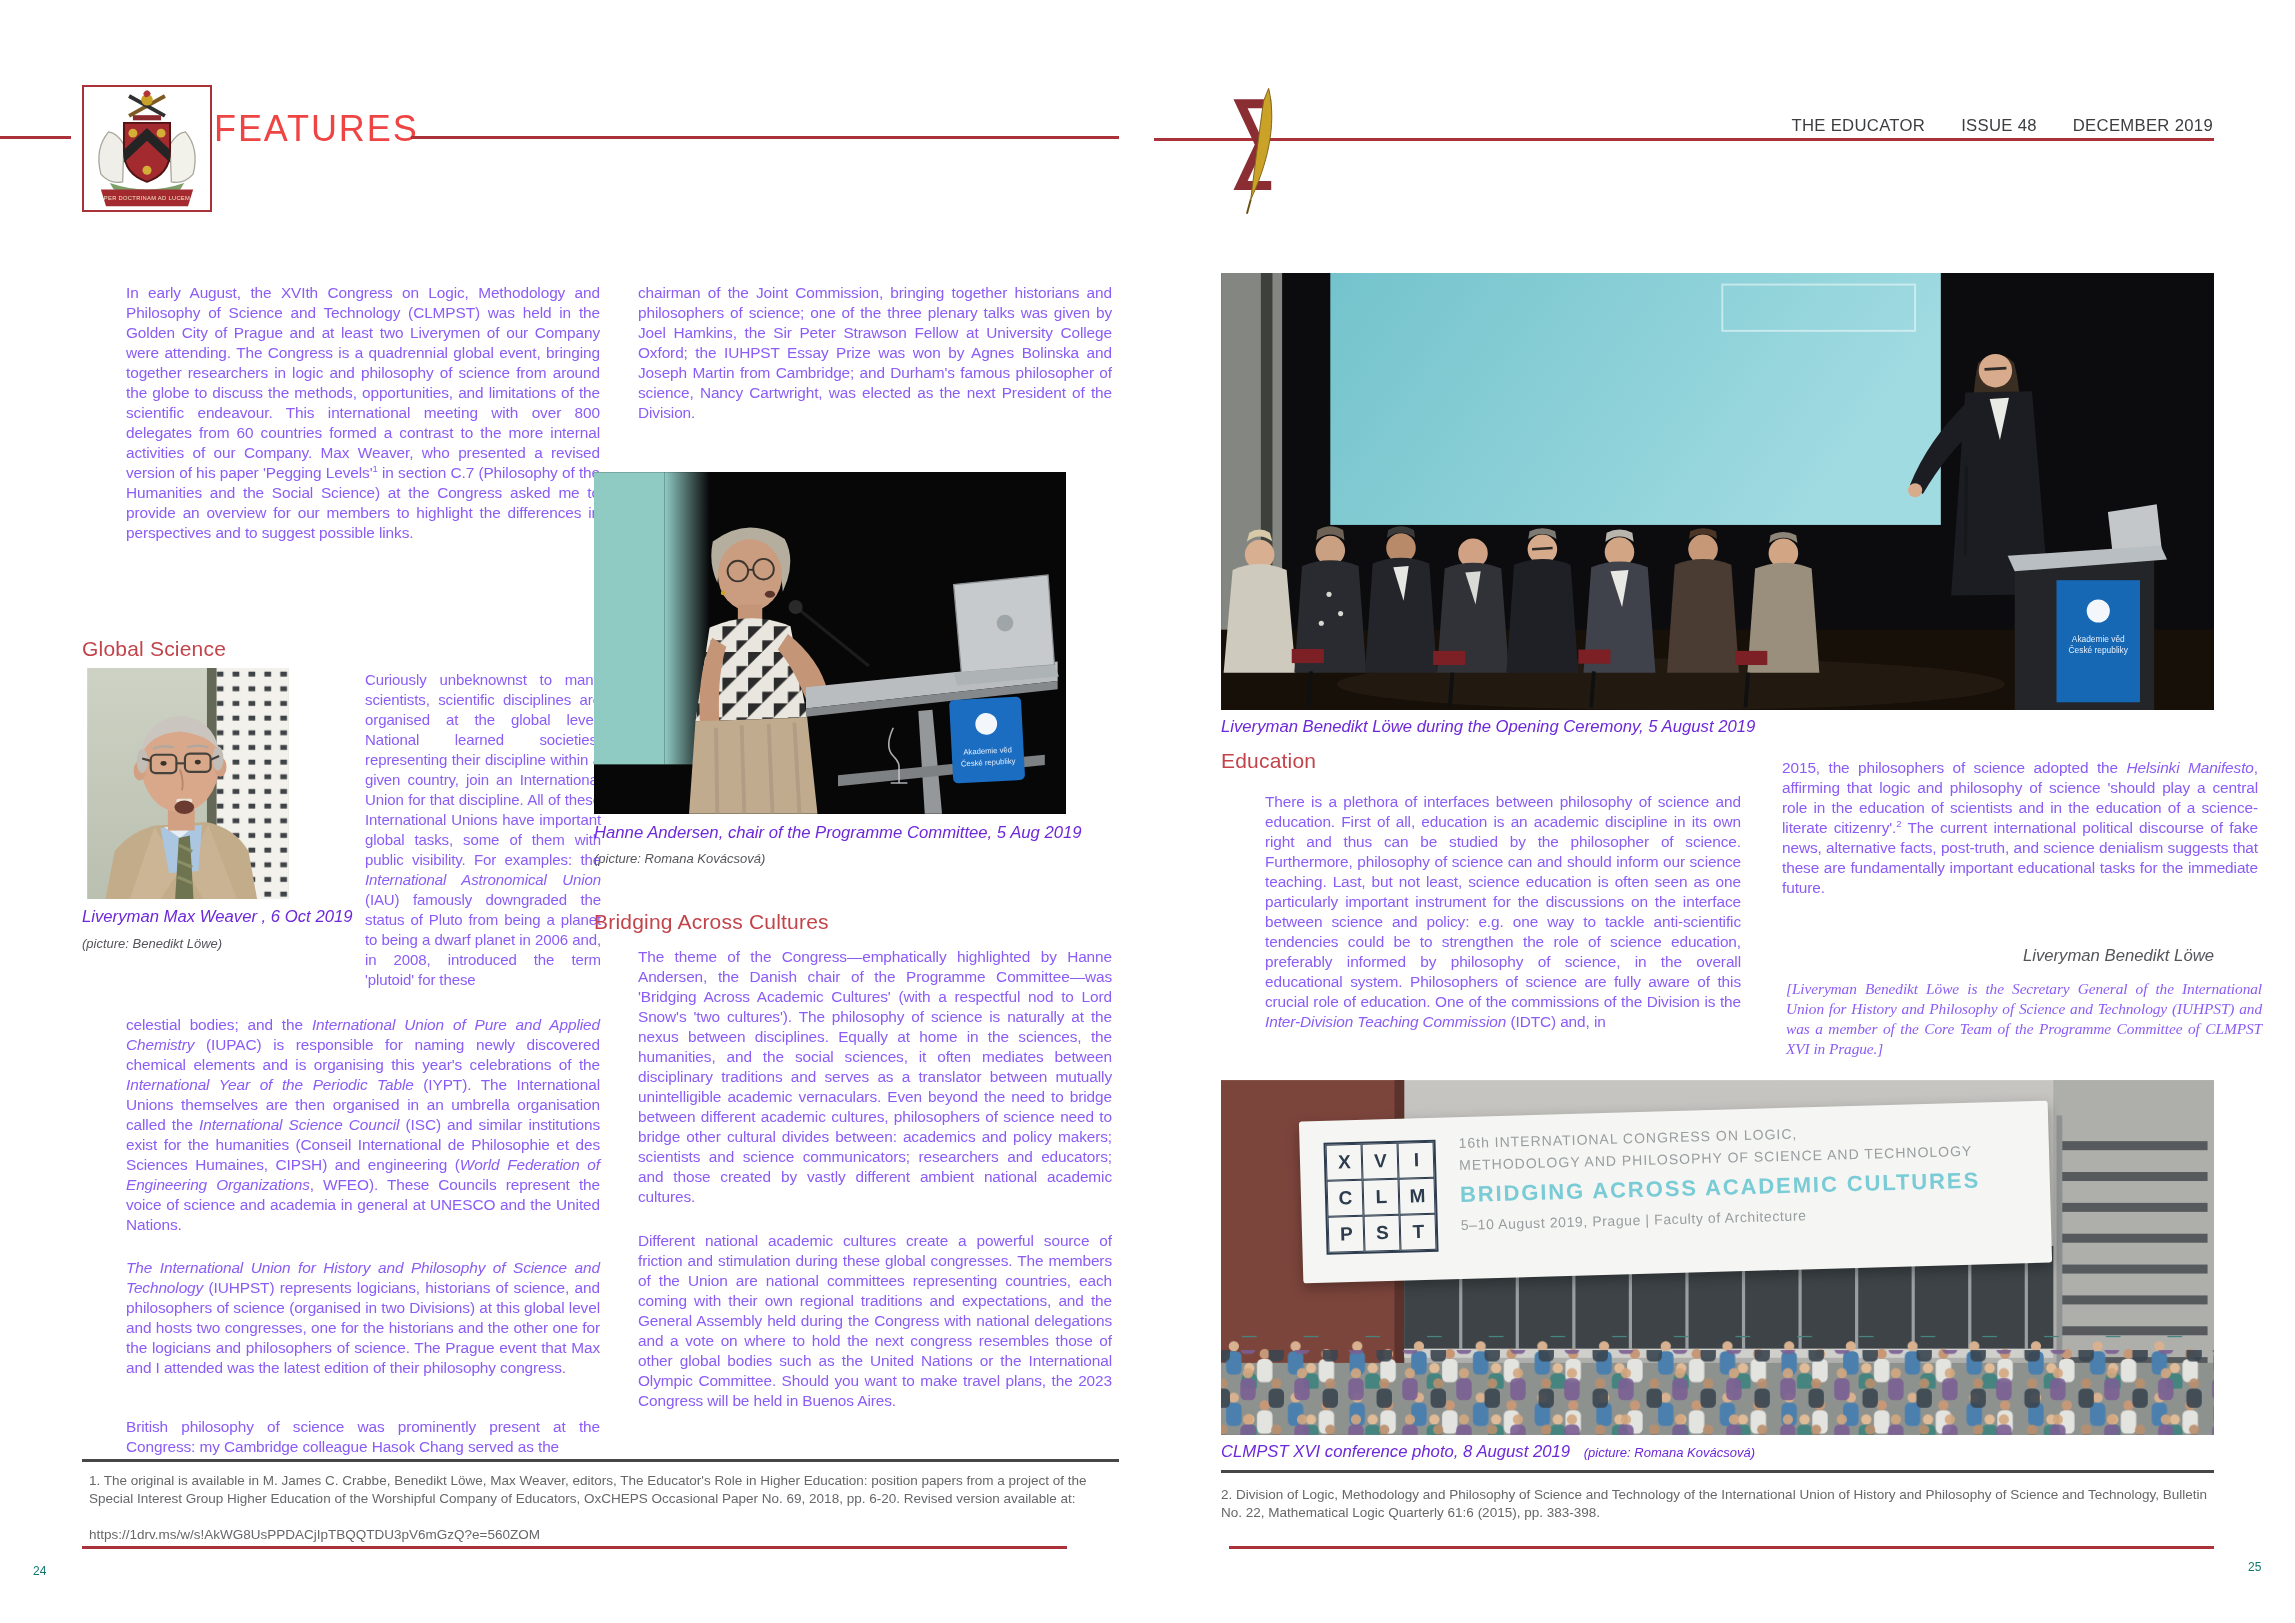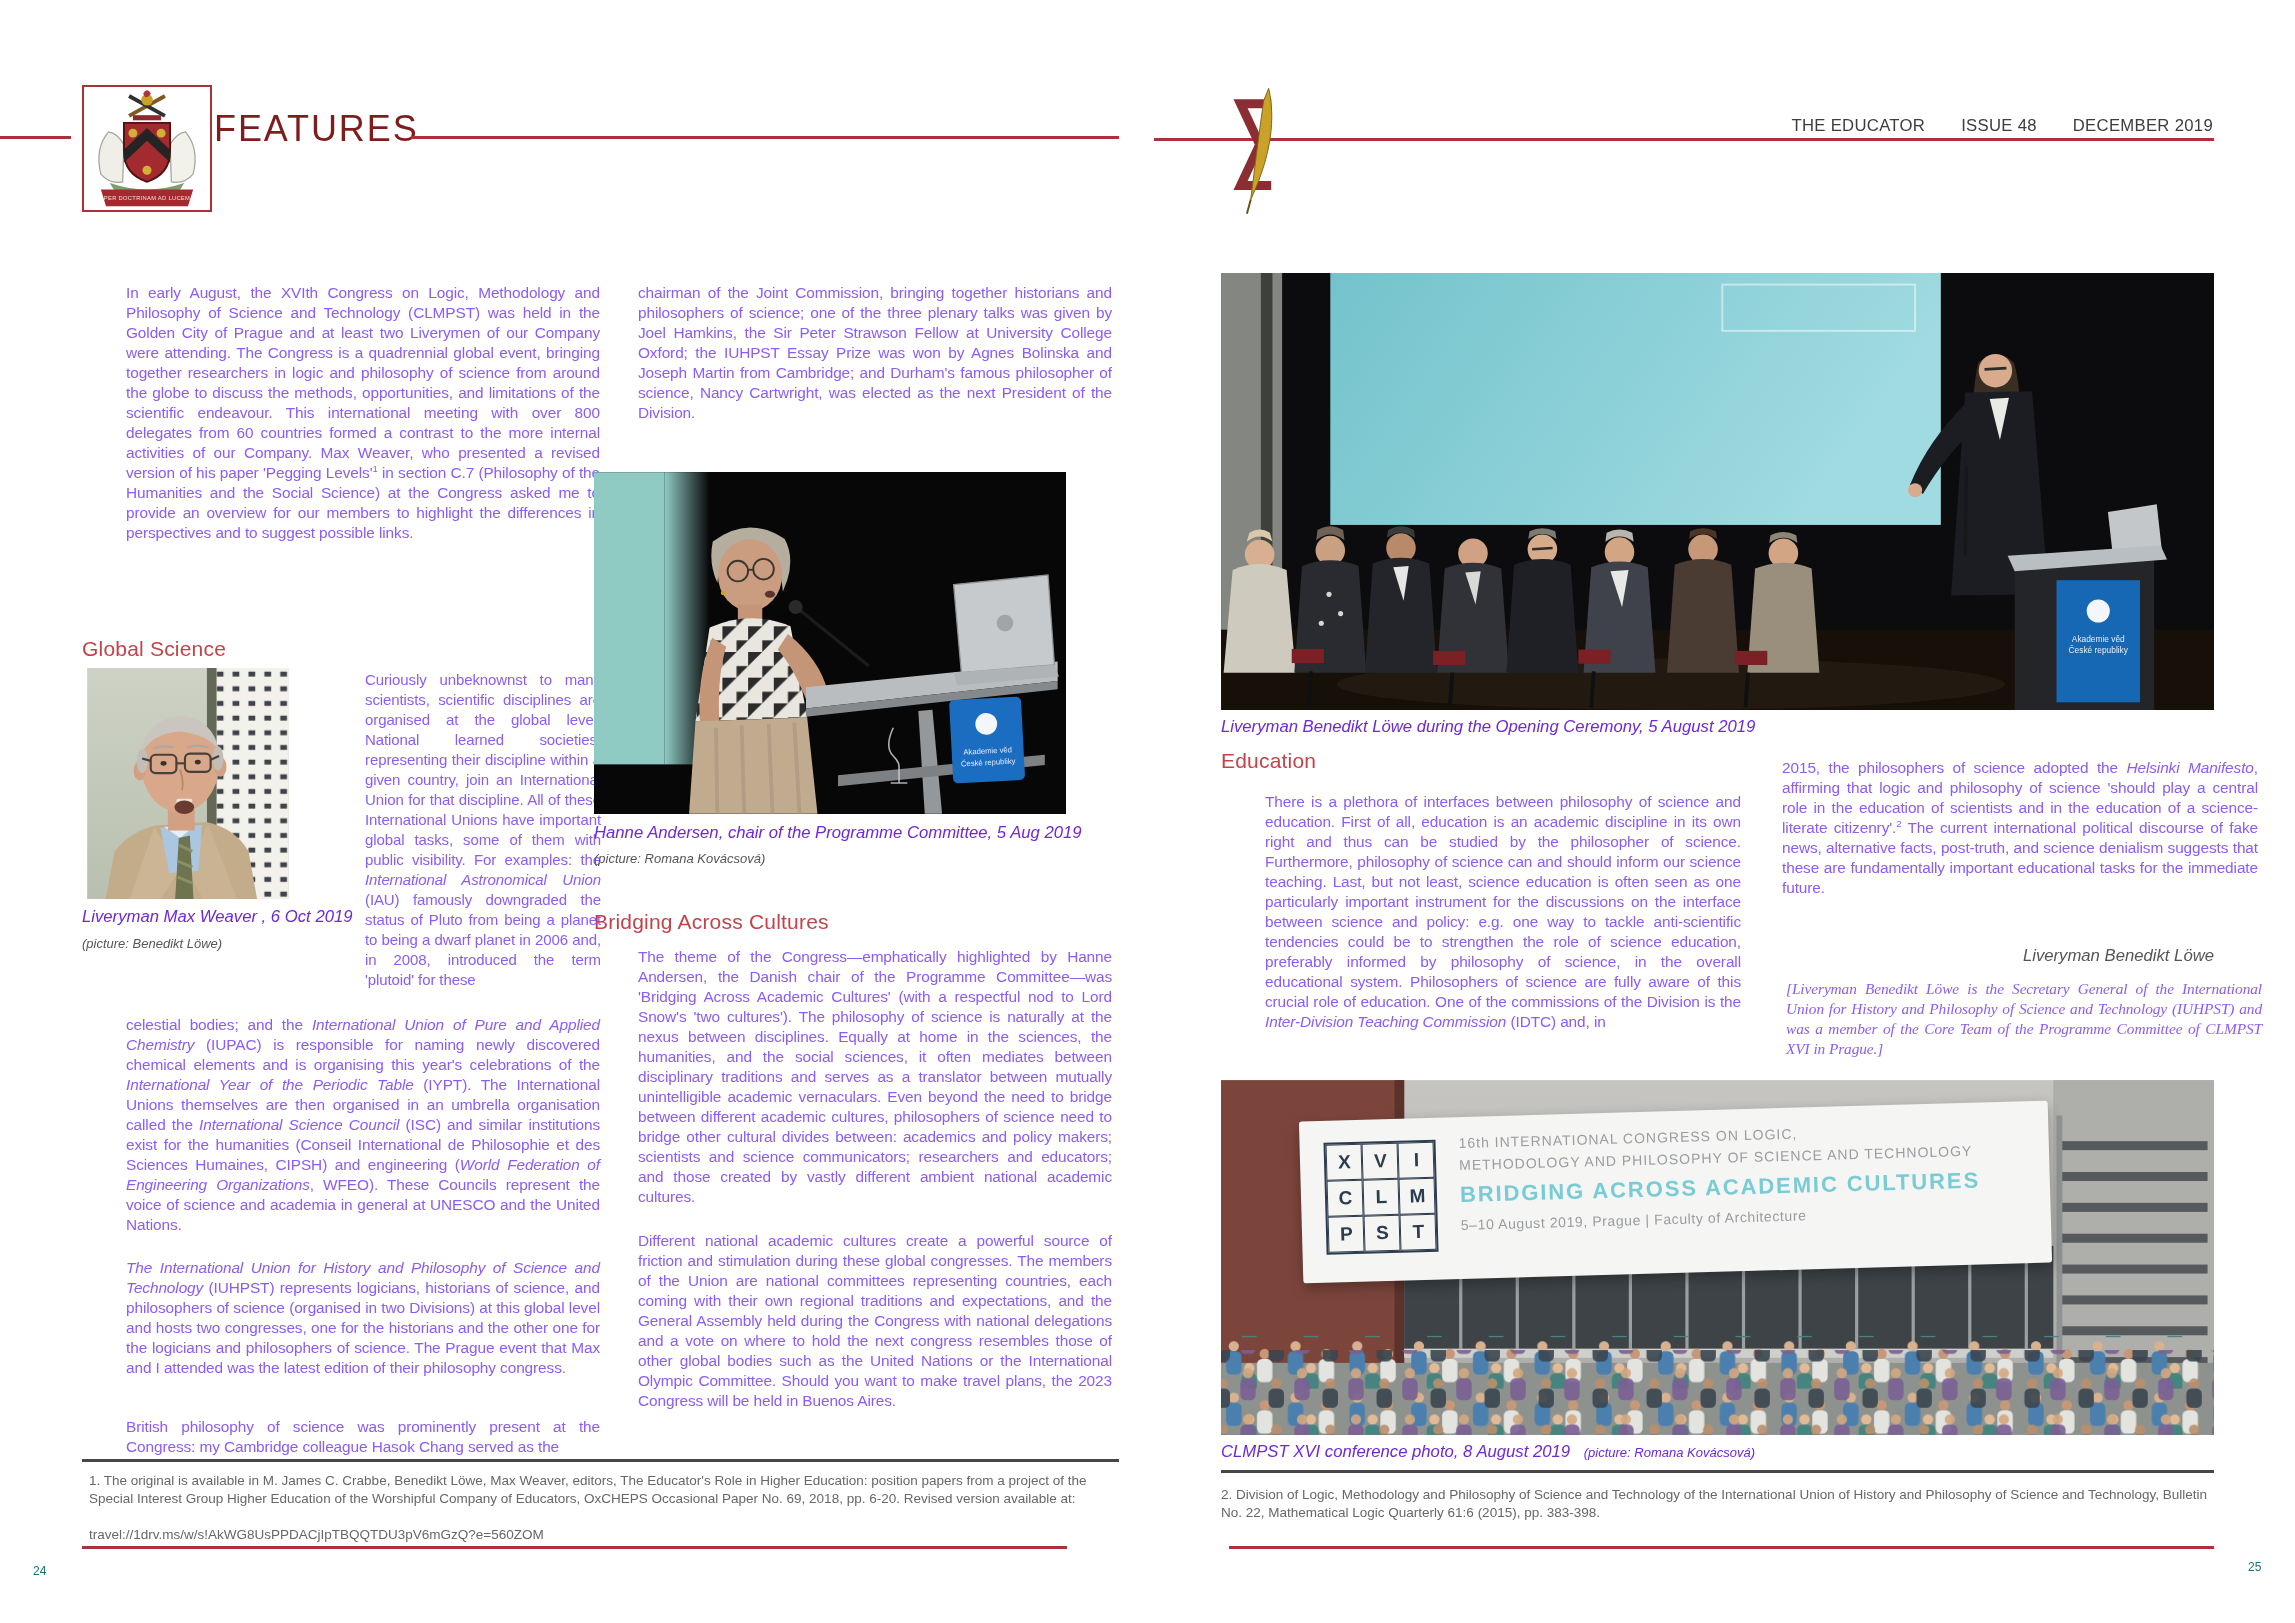--- a/index.html
+++ b/index.html
@@ -5,21 +5,21 @@
   html,body{margin:0;padding:0;background:#ffffff;}
   .spread{position:relative;width:2295px;height:1623px;background:#ffffff;overflow:hidden;
           font-family:"Liberation Sans","DejaVu Sans",sans-serif;color:#56575a;}
   .abs{position:absolute;}
   .body{position:absolute;font-size:15.4px;line-height:20px;letter-spacing:-0.1px;
         color:#8b5cf6;text-align:justify;margin-left:44px;}
   .wrapcol{font-size:15px;line-height:20px;}
   .it{font-style:italic;}
   .sup{vertical-align:super;font-size:0.62em;line-height:0;}
   .redhead{position:absolute;color:#c2444a;font-size:21px;letter-spacing:0.2px;}
-  .kicker{position:absolute;left:214px;top:108px;font-size:36px;color:#7f1d1d;letter-spacing:1.9px;}
+  .kicker{position:absolute;left:214px;top:108px;font-size:36px;color:#ef4444;letter-spacing:1.9px;}
   .title{position:absolute;left:215px;top:158px;font-size:29px;line-height:41px;color:#3f4043;letter-spacing:-0.3px;}
   .masthead{position:absolute;top:116px;right:82px;font-size:16.7px;color:#3c3d40;letter-spacing:0.3px;white-space:nowrap;}
   .masthead span{margin-left:31px;}
   .rule{position:absolute;height:3.2px;background:#ab3238;}
   .rule.dark{background:#474747;height:2.6px;}
   .caption{position:absolute;font-style:italic;color:#6d28d9;font-size:16.7px;white-space:nowrap;}
   .credit{position:absolute;font-style:italic;color:#54555a;font-size:13px;white-space:nowrap;}
   .fn{position:absolute;font-size:13.5px;line-height:18px;color:#66676a;}
   .pagenum{position:absolute;font-size:12px;color:#0f766e;text-align:right;}
   .photo{position:absolute;overflow:hidden;}
@@ -192,21 +192,21 @@
   </div>
   <div class="caption" style="left:594px;top:823px;">Hanne Andersen, chair of the Programme Committee, 5 Aug 2019</div>
   <div class="credit" style="left:594px;top:851px;">(picture: Romana Kovácsová)</div>
 
   <div class="redhead" style="left:594px;top:910px;">Bridging Across Cultures</div>
   <div class="body" style="left:594px;top:947px;width:474px;">The theme of the Congress—emphatically highlighted by Hanne Andersen, the Danish chair of the Programme Committee—was 'Bridging Across Academic Cultures' (with a respectful nod to Lord Snow's 'two cultures'). The philosophy of science is naturally at the nexus between disciplines. Equally at home in the sciences, the humanities, and the social sciences, it often mediates between disciplinary traditions and serves as a translator between mutually unintelligible academic vernaculars. Even beyond the need to bridge between different academic cultures, philosophers of science need to bridge other cultural divides between: academics and policy makers; scientists and science communicators; researchers and educators; and those created by vastly different ambient national academic cultures.</div>
   <div class="body" style="left:594px;top:1231px;width:474px;">Different national academic cultures create a powerful source of friction and stimulation during these global congresses. The members of the Union are national committees representing countries, each coming with their own regional traditions and expectations, and the General Assembly held during the Congress with national delegations and a vote on where to hold the next congress resembles those of other global bodies such as the United Nations or the International Olympic Committee. Should you want to make travel plans, the 2023 Congress will be held in Buenos Aires.</div>
 
   <div class="rule dark" style="left:82px;top:1459px;width:1037px;"></div>
   <div class="fn" style="left:89px;top:1472px;width:1028px;">1. The original is available in M. James C. Crabbe, Benedikt Löwe, Max Weaver, editors, The Educator's Role in Higher Education: position papers from a project of the Special Interest Group Higher Education of the Worshipful Company of Educators, OxCHEPS Occasional Paper No. 69, 2018, pp. 6-20. Revised version available at:</div>
-  <div class="fn" style="left:89px;top:1526px;width:1028px;">travel://1drv.ms/w/s!AkWG8UsPPDACjIpTBQQTDU3pV6mGzQ?e=560ZOM</div>
+  <div class="fn" style="left:89px;top:1526px;width:1028px;">https://1drv.ms/w/s!AkWG8UsPPDACjIpTBQQTDU3pV6mGzQ?e=560ZOM</div>
   <div class="rule" style="left:82px;top:1546px;width:985px;"></div>
   <div class="pagenum" style="left:33px;top:1564px;">24</div>
 
   <div class="photo" style="left:1221px;top:273px;width:993px;height:437px;background:#0c0c0e;">
     <svg width="993" height="437" viewBox="0 0 1545 680">
       <defs>
         <linearGradient id="scr" x1="0" y1="0" x2="1" y2="0.3">
           <stop offset="0" stop-color="#74c3cc"></stop>
             <stop offset="1" stop-color="#a0dbe1"></stop>
         </linearGradient>

